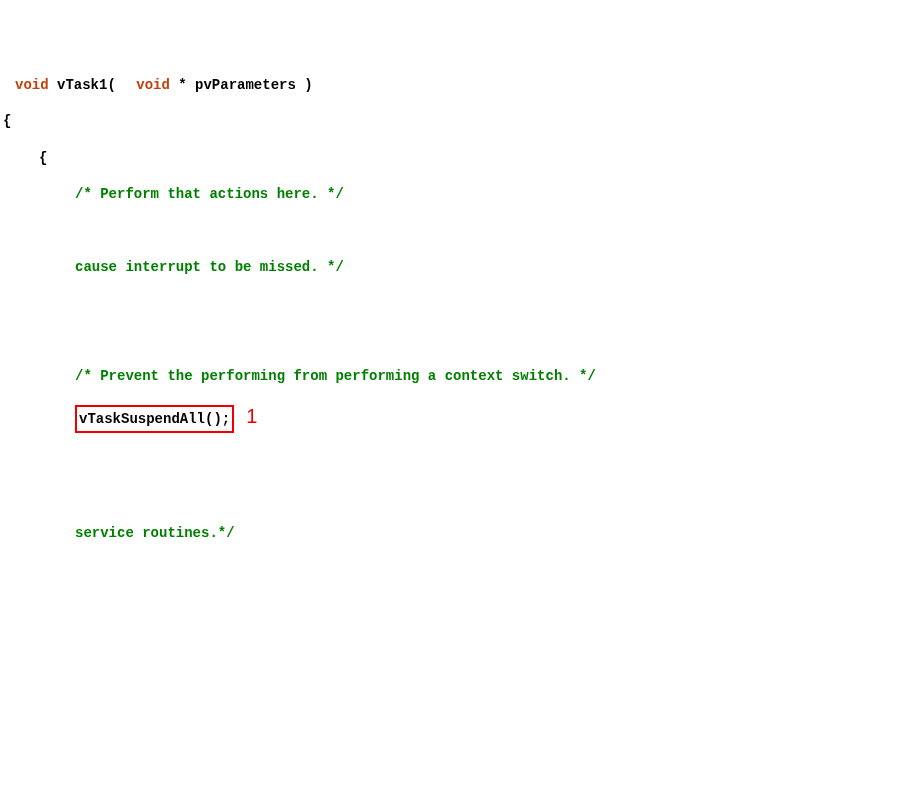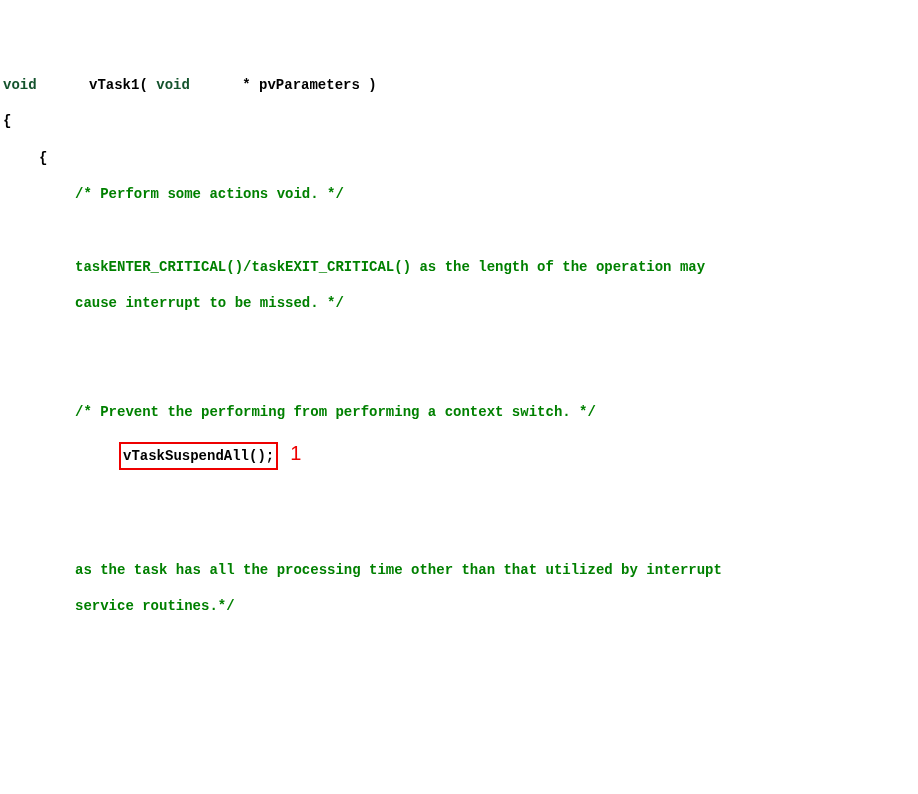--- a/index.html
+++ b/index.html
@@ -5,22 +5,22 @@
     body {
       margin: 0;
       padding: 3px 3px;
       font-family: "Courier New", monospace;
       font-size: 14px;
       font-weight: bold;
       background: #ffffff;
       line-height: 1.3;
       white-space: pre;
     }
-    .kw { color: #14532d; }
-    .ident { color: #000000; margin-left: 44px; }
+    .kw { color: #c2410c; margin-left: 12px; }
+    .ident { color: #000000; }
     .punct { color: #000000; }
     .comment { color: #008000; }
     .redbox {
       border: 2px solid #ee0000;
       padding: 4px 2px;
       display: inline-block;
       line-height: 1.15;
     }
     .annot {
       color: #ee0000;
@@ -34,31 +34,29 @@
     .i2 { padding-left: 72px; }
   </style>
 </head>
 <body>
 
 
 <div>
 <span class="line"><span class="kw">void</span><span class="ident"> vTask1( </span><span class="kw">void</span><span class="ident"> * pvParameters )</span></span>
 <span class="line punct">{</span>
 <span class="line i1 punct">{</span>
-<span class="line i2 comment">/* Perform some actions void. */</span>
+<span class="line i2 comment">/* Perform that actions here. */</span>
 <span class="line"> </span>
-<span class="line i2 comment">taskENTER_CRITICAL()/taskEXIT_CRITICAL() as the length of the operation may</span>
 <span class="line i2 comment">cause interrupt to be missed. */</span>
 <span class="line"> </span>
 <span class="line"> </span>
 <span class="line i2 comment">/* Prevent the performing from performing a context switch. */</span>
 <span class="line i2"><span class="redbox ident">vTaskSuspendAll();</span><span class="annot">1</span></span>
 <span class="line"> </span>
 <span class="line"> </span>
-<span class="line i2 comment">as the task has all the processing time other than that utilized by interrupt</span>
 <span class="line i2 comment">service routines.*/</span>
 
 
 
 
 
 
 
 
 

